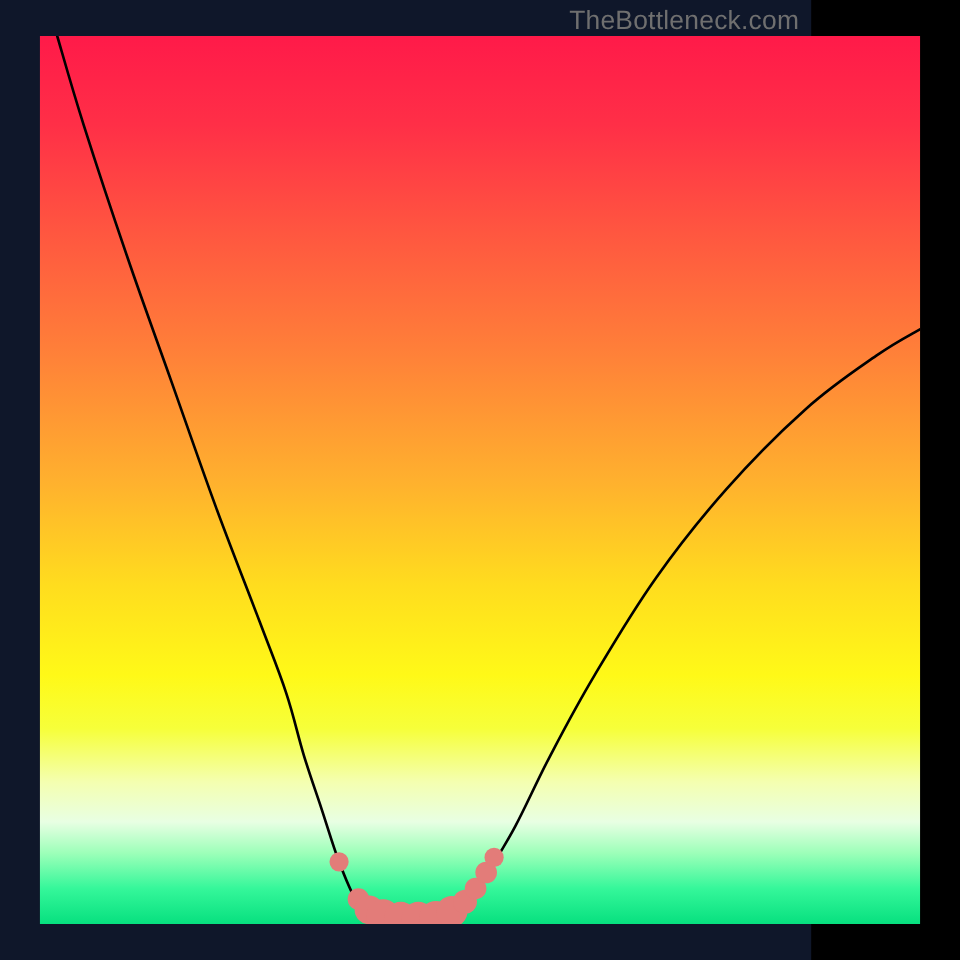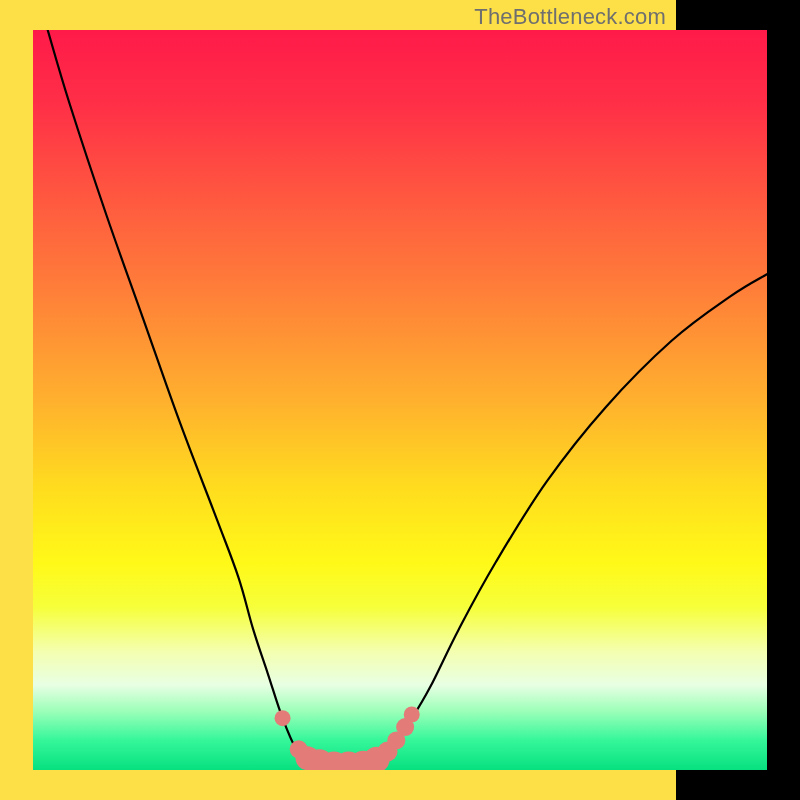--- a/index.html
+++ b/index.html
@@ -10,21 +10,21 @@
     background: #000;
     font-family: Arial, Helvetica, sans-serif;
     overflow: hidden;
   }
   .frame {
     position: absolute;
     left: 0;
     top: 0;
     width: 676px;
     height: 800px;
-    background: #fde047;
+    background: #0f172a;
   }
   .watermark {
     position: absolute;
     top: 4px;
     right: 10px;
     color: #6f6f6f;
     font-size: 22px;
     font-weight: 500;
     letter-spacing: 0.2px;
     z-index: 20;

